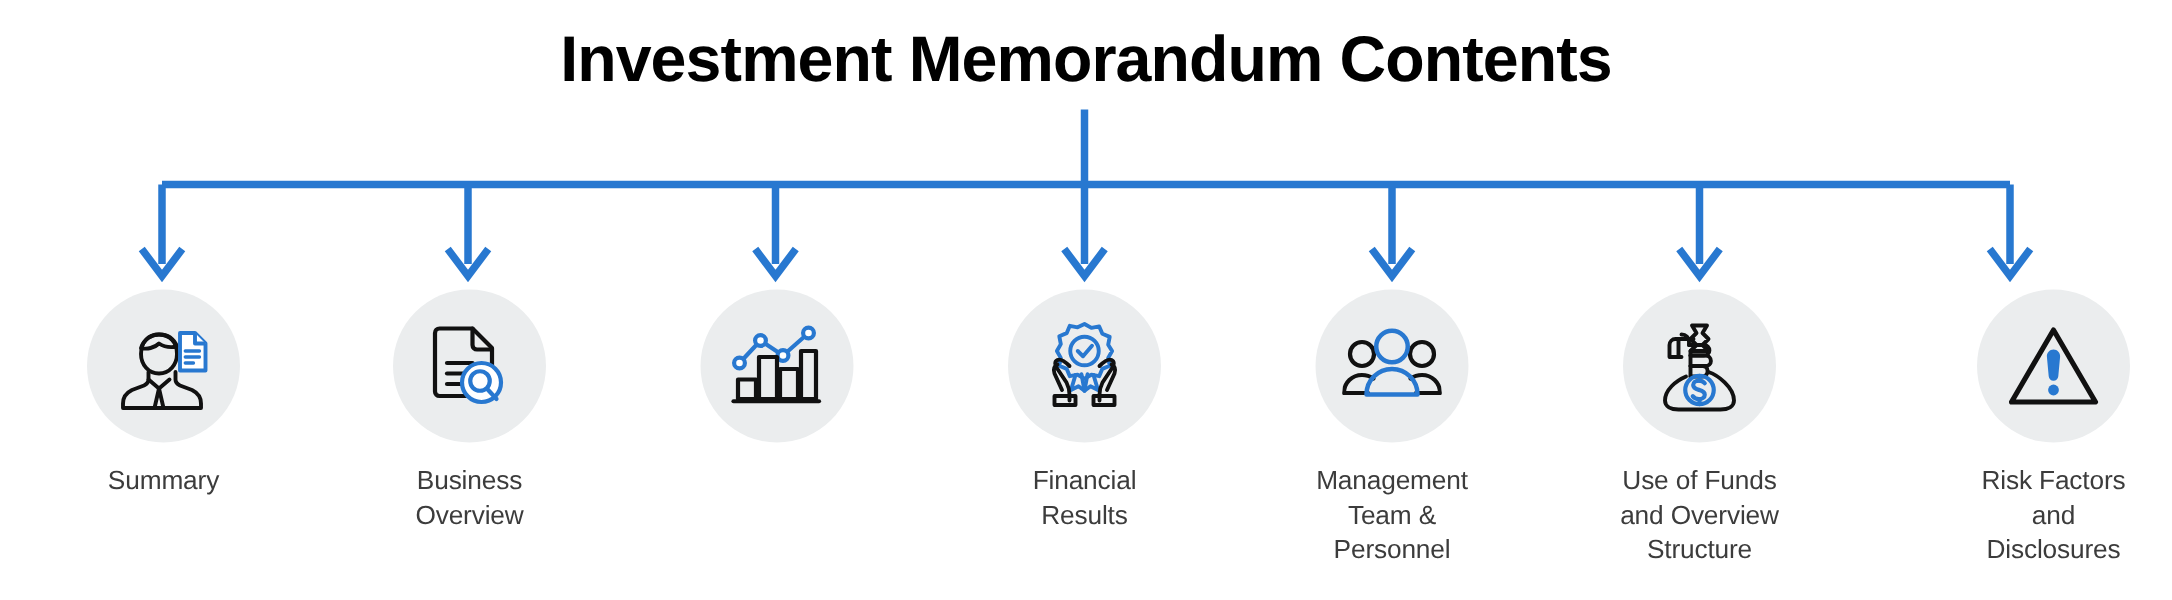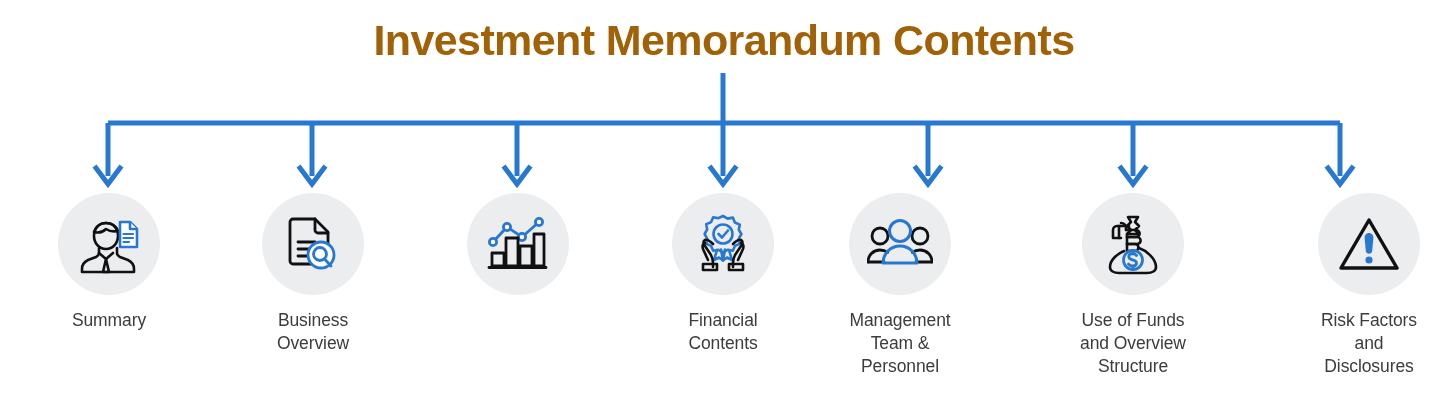--- a/index.html
+++ b/index.html
@@ -12,21 +12,21 @@
   }
   #diagram{position:absolute;left:0;top:0;width:1448px;height:400px;}
 
   .title{
     position:absolute;
     left:0;top:16px;width:1448px;
     text-align:center;
     font-size:43px;
     font-weight:bold;
     letter-spacing:-0.6px;
-    color:#a16207;
+    color:#000000;
     white-space:nowrap;
   }
 
   .connectors{position:absolute;left:0;top:0;width:1448px;height:400px;pointer-events:none;}
 
   .node{
     position:absolute;
     width:206px;
     text-align:center;
   }
@@ -162,24 +162,24 @@
           <path d="M20 31c-3-3-6-5-8-4 -2 1-2 3 0 6l6 9c1 2 2 5 2 8v4"></path>
           <path d="M12 30c-2 1-3 3-2 6l5 11"></path>
           <rect x="10" y="51" width="14" height="6"></rect>
           <path d="M40 31c3-3 6-5 8-4 2 1 2 3 0 6l-6 9c-1 2-2 5-2 8v4"></path>
           <path d="M48 30c2 1 3 3 2 6l-5 11"></path>
           <rect x="36" y="51" width="14" height="6"></rect>
         </g>
       </svg>
     </div>
     <div class="label">Financial
-Contents</div>
-  </div>
-
-  <div class="node" style="left:797px;top:193px;">
+Results</div>
+  </div>
+
+  <div class="node" style="left:825px;top:193px;">
     <div class="circle">
       <svg width="66" height="52" viewBox="0 0 66 52">
         <g fill="none" stroke="#111111" stroke-width="2.8" stroke-linejoin="round" stroke-linecap="round">
           <circle cx="13" cy="18" r="8"></circle>
           <path d="M1 44c0-7 5.5-12 12-12 3 0 5.5.9 7.6 2.4"></path>
           <line x1="1" y1="44" x2="17" y2="44"></line>
           <circle cx="53" cy="18" r="8"></circle>
           <path d="M65 44c0-7-5.5-12-12-12-3 0-5.5.9-7.6 2.4"></path>
           <line x1="49" y1="44" x2="65" y2="44"></line>
         </g>

